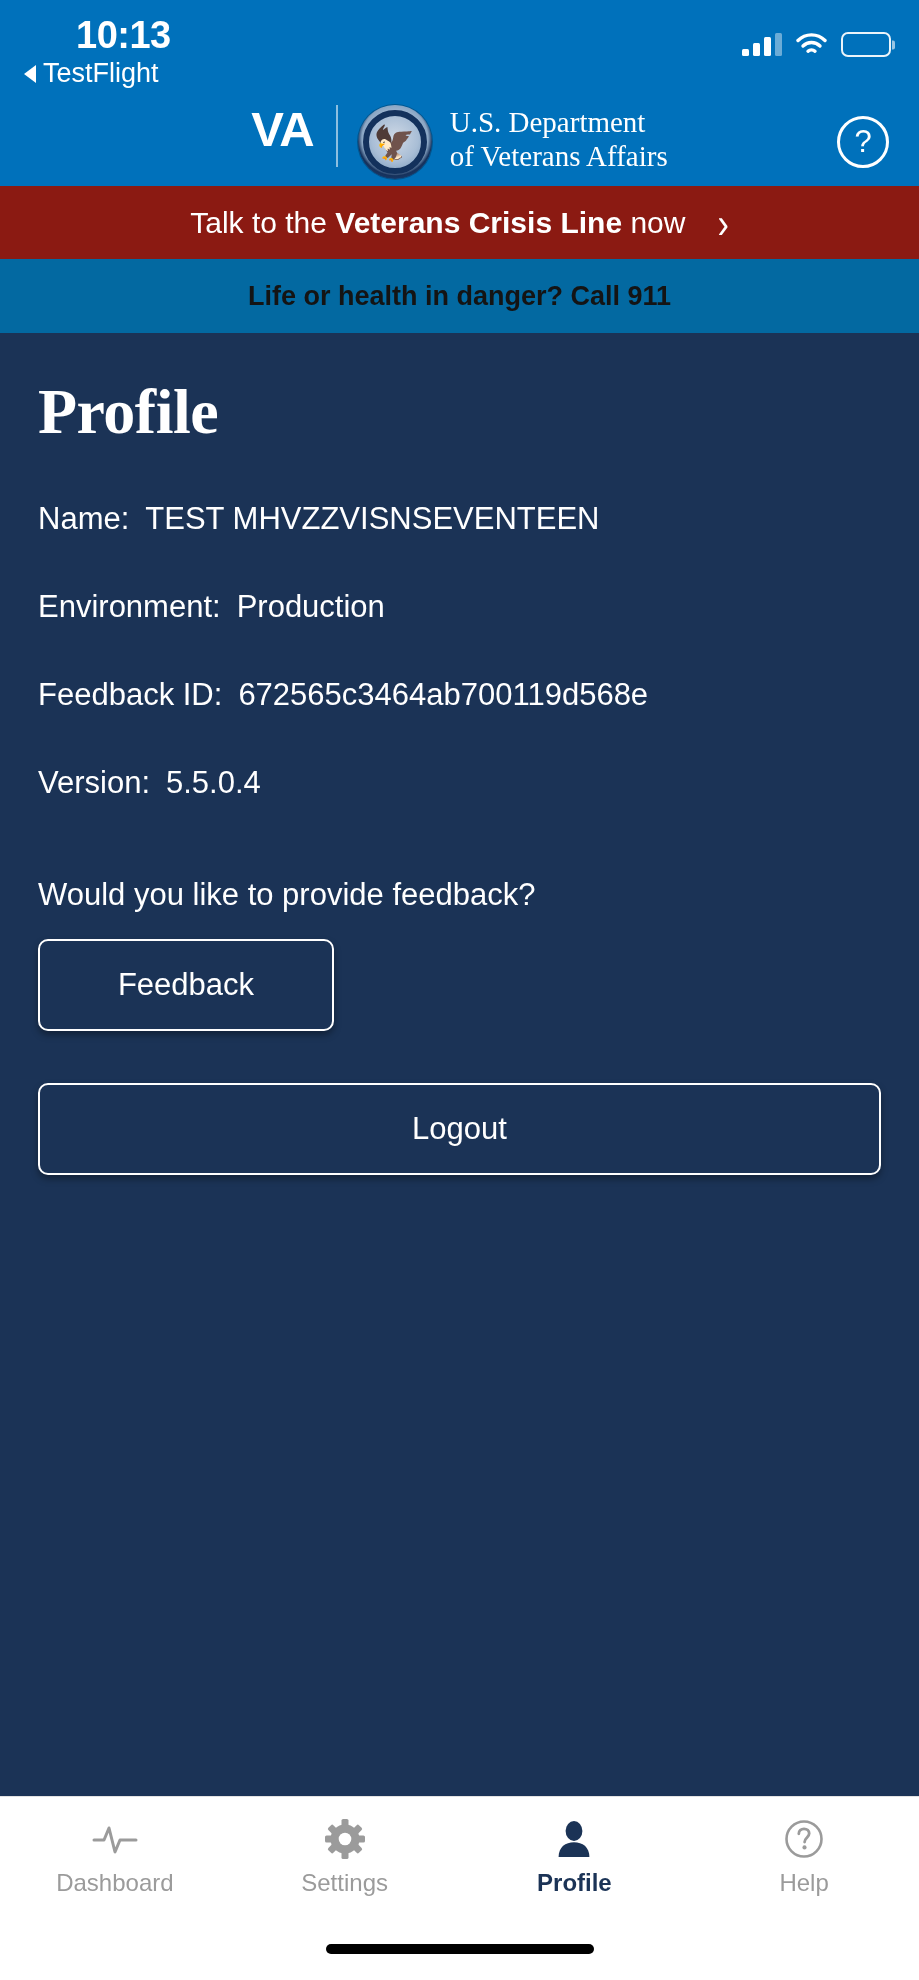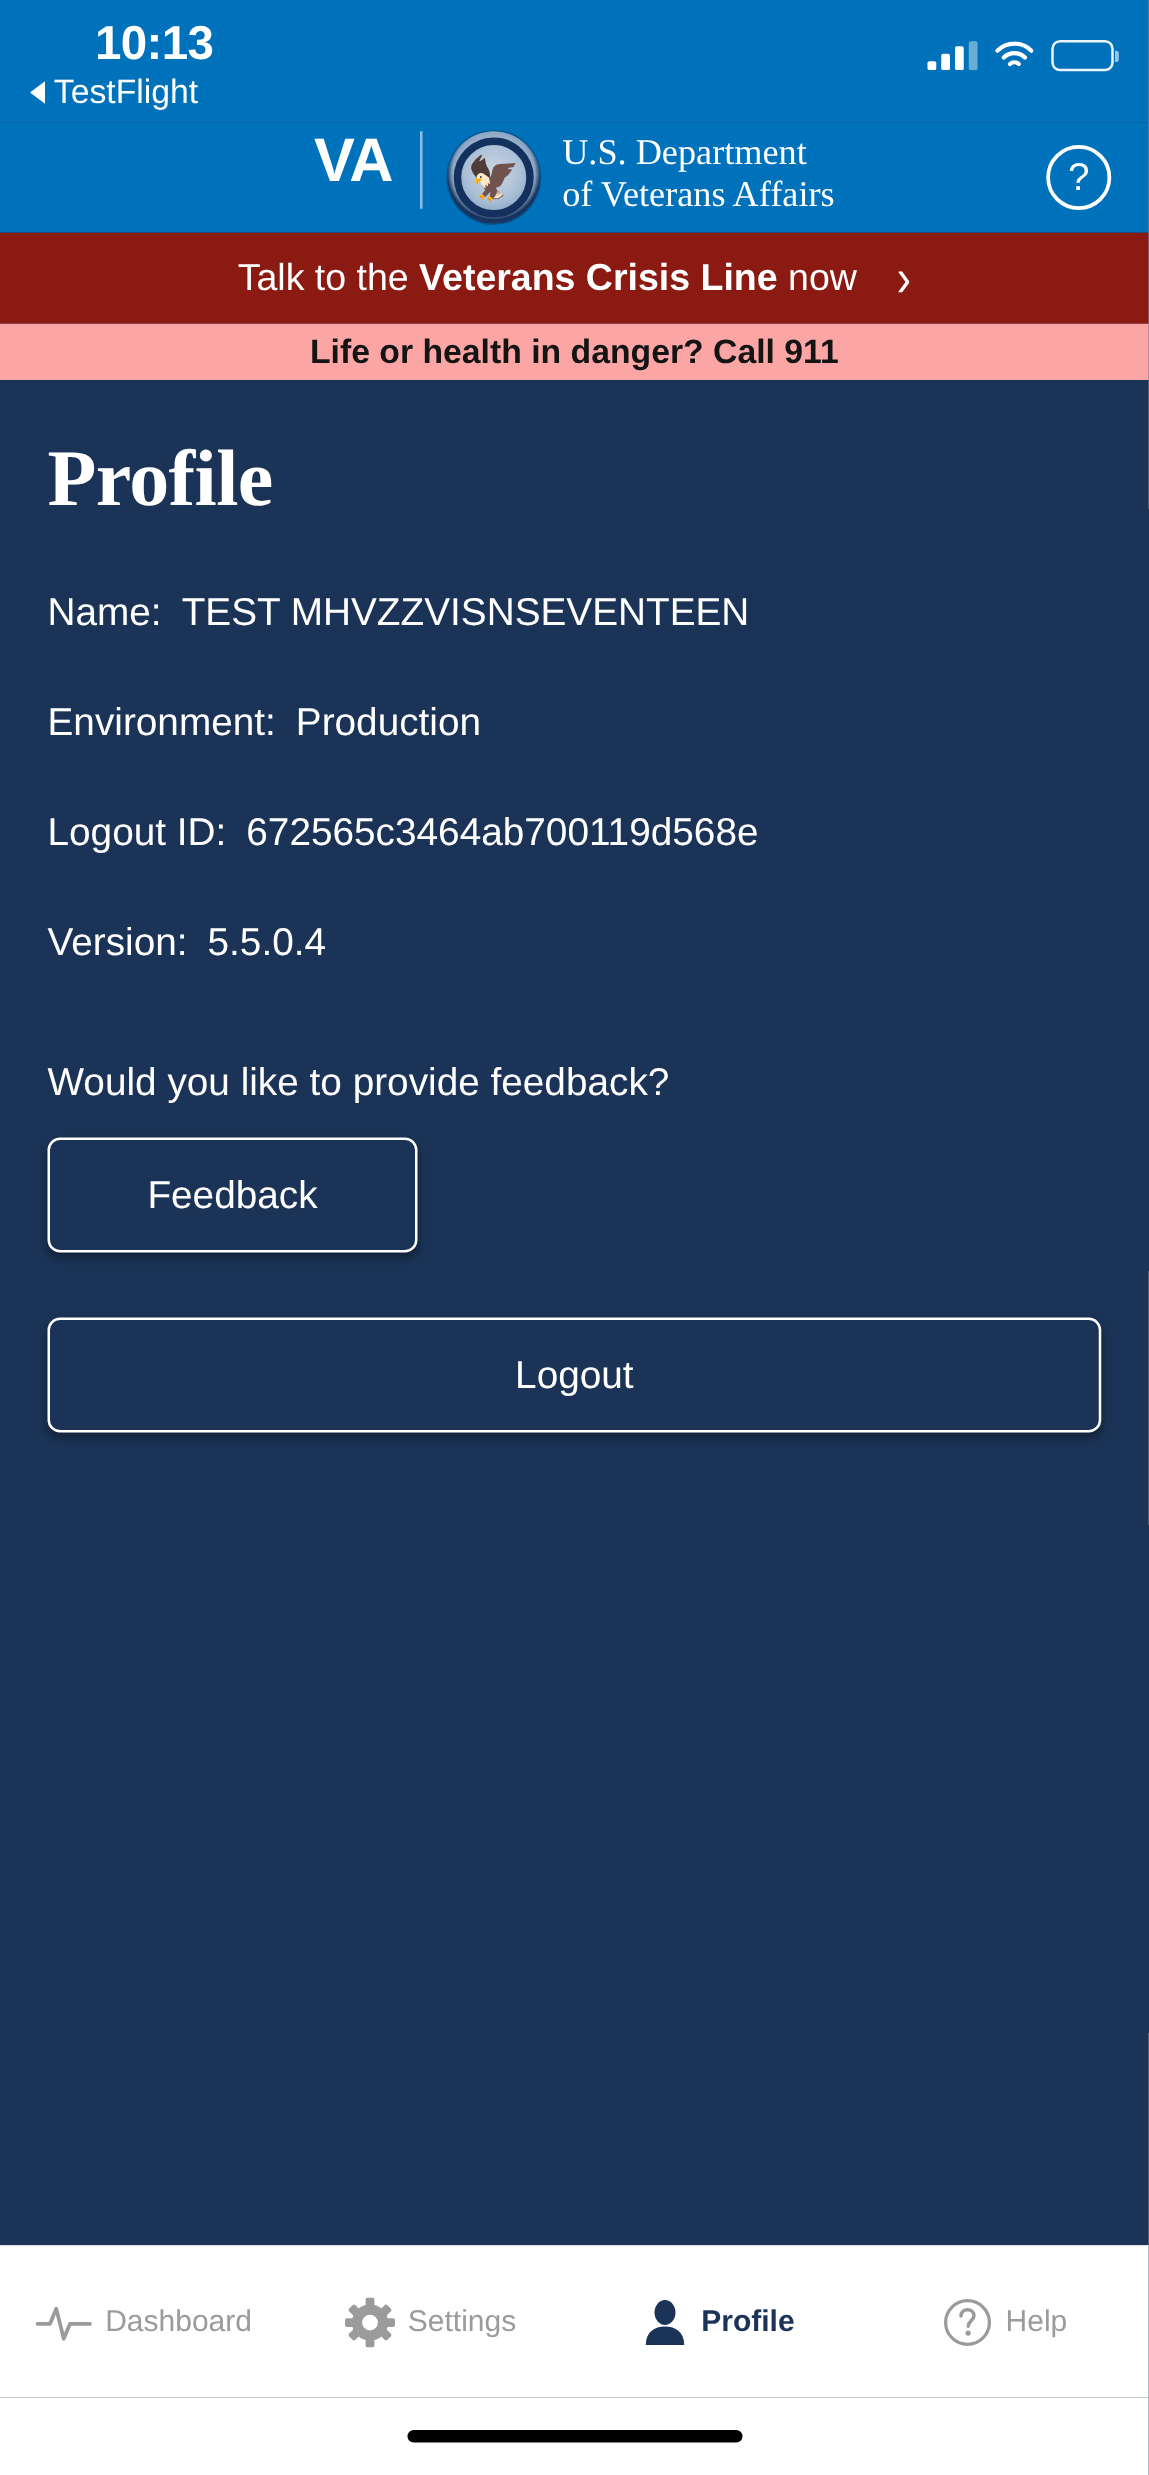--- a/index.html
+++ b/index.html
@@ -184,22 +184,22 @@
   }
   .crisis .chev {
     font-size: 34px;
     font-weight: 300;
     line-height: 1;
     display: inline-block;
     transform: scaleY(1.25);
   }
   .crisis b { font-weight: bold; }
   .danger {
-    background: #fca5a5;
-    height: 45px;
+    background: #0369a1;
+    height: 74px;
     flex: 0 0 auto;
     display: flex;
     align-items: center;
     justify-content: center;
     color: #141414;
     font-size: 27px;
     font-weight: bold;
   }
 
   
@@ -263,20 +263,21 @@
   .tabbar {
     flex: 0 0 auto;
     background: #ffffff;
     height: 122px;
     display: flex;
     border-top: 1px solid #e2e2e2;
   }
   .tab {
     flex: 1 1 0;
     display: flex;
+    flex-direction: column;
     align-items: center;
     justify-content: center;
     gap: 10px;
     color: #9b9b9b;
     font-size: 24px;
   }
   .tab.active { color: #1b3356; font-weight: bold; }
   .tab .ic { height: 40px; display: flex; align-items: center; justify-content: center; }
 
   .homebar-wrap {
@@ -357,21 +358,21 @@
 
     <div class="info-row">
       <span class="k">Name:</span>
       <span class="v">TEST MHVZZVISNSEVENTEEN</span>
     </div>
     <div class="info-row">
       <span class="k">Environment:</span>
       <span class="v">Production</span>
     </div>
     <div class="info-row">
-      <span class="k">Logout ID:</span>
+      <span class="k">Feedback ID:</span>
       <span class="v">672565c3464ab700119d568e</span>
     </div>
     <div class="info-row">
       <span class="k">Version:</span>
       <span class="v">5.5.0.4</span>
     </div>
 
     <div class="feedback-q">Would you like to provide feedback?</div>
 
     <div class="btn btn-feedback">

